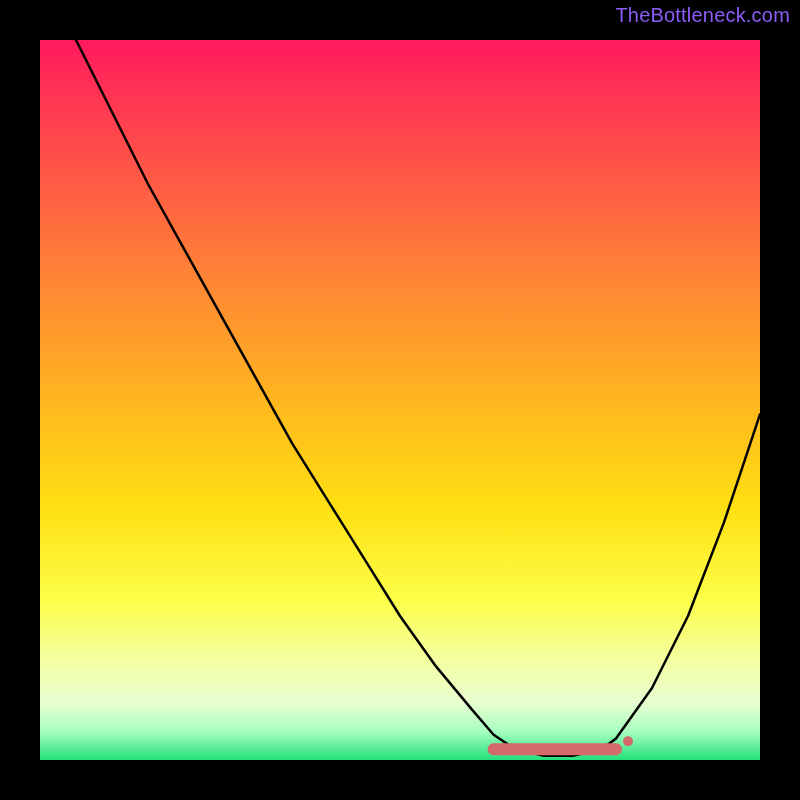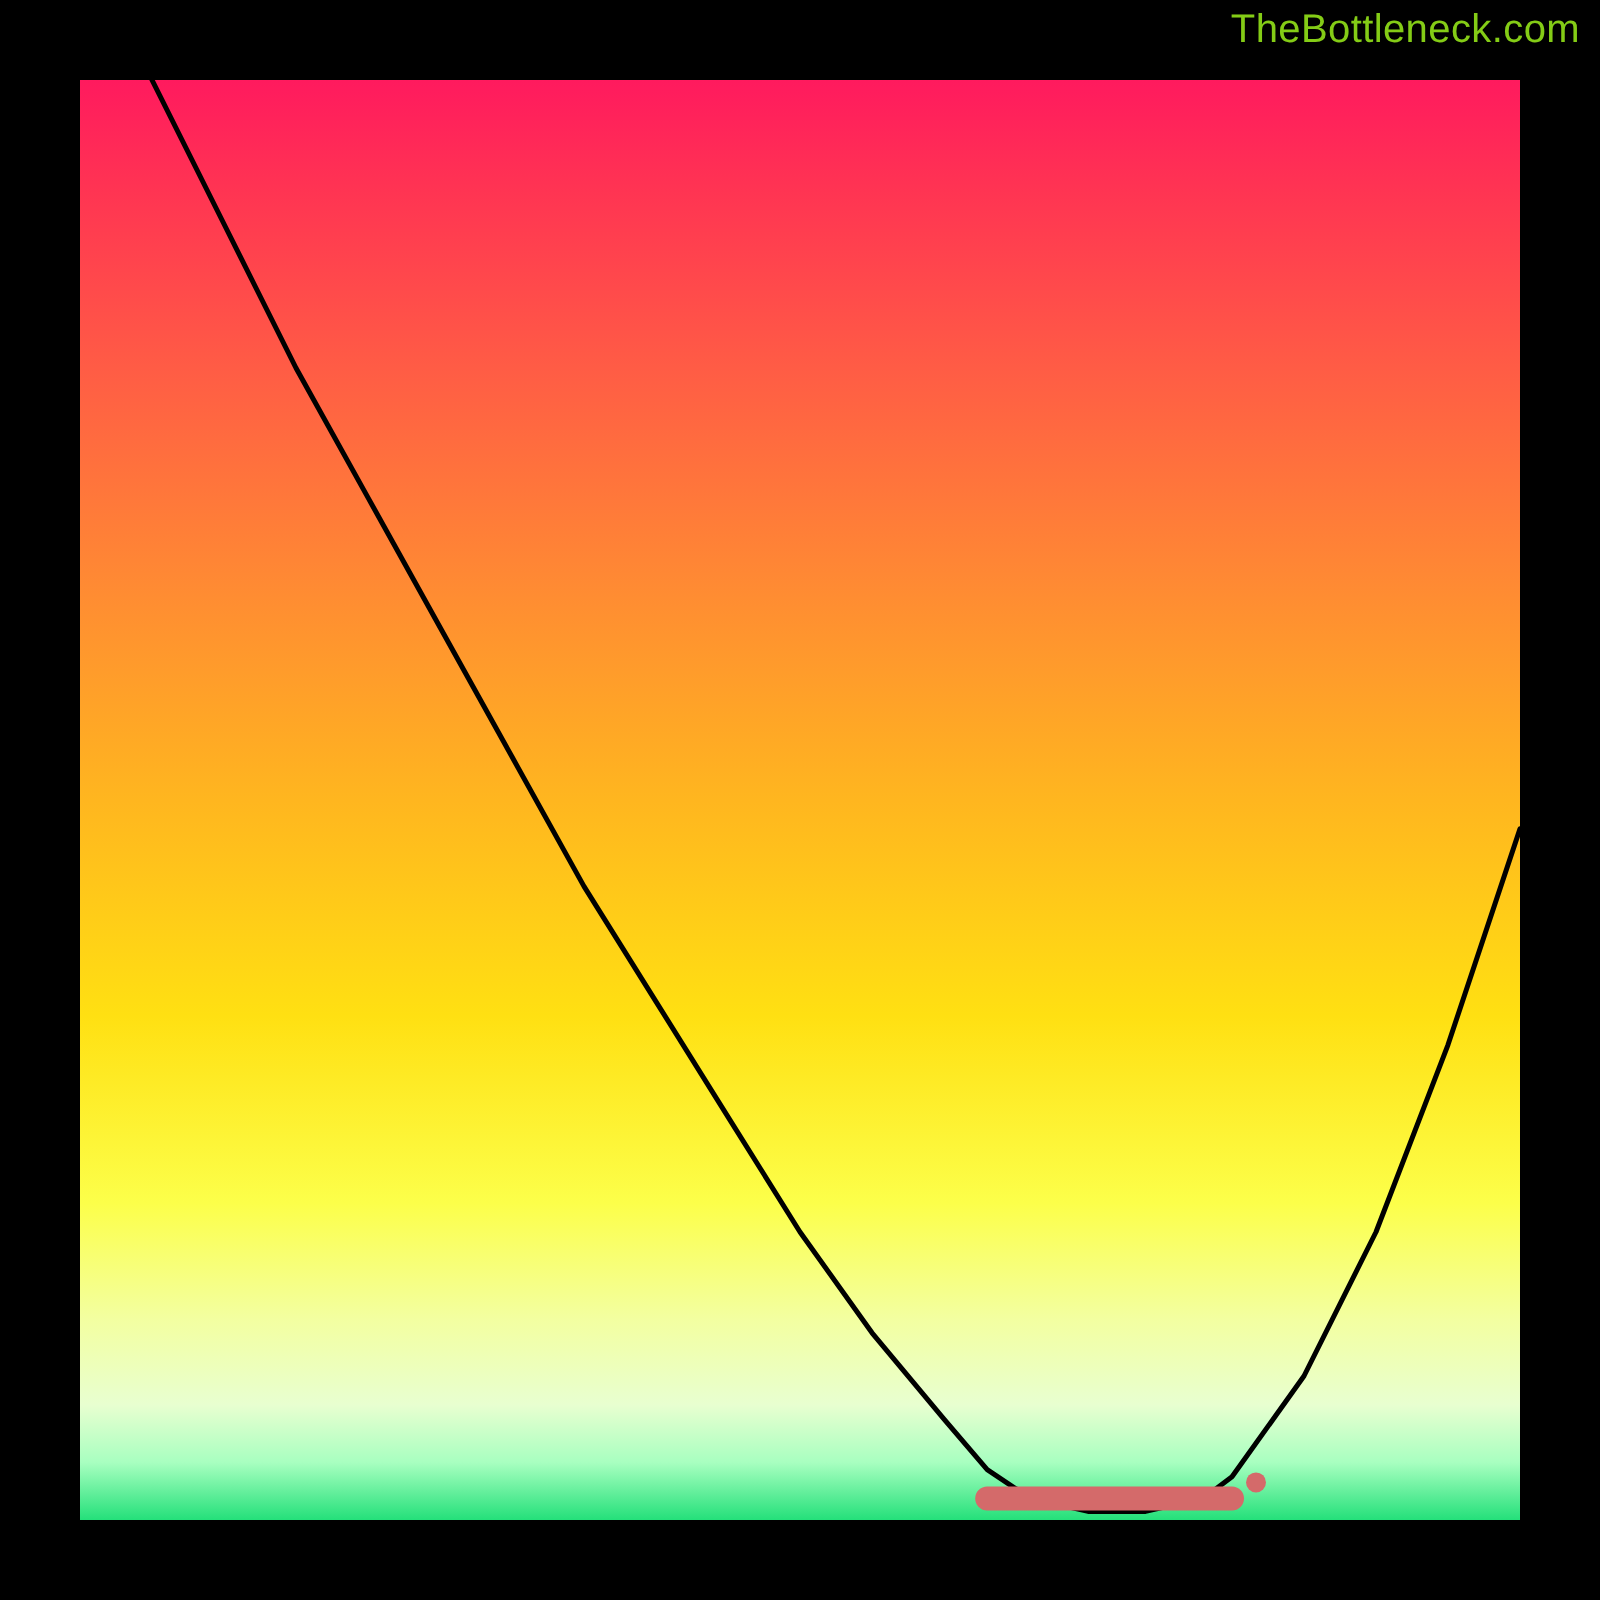--- a/index.html
+++ b/index.html
@@ -16,21 +16,21 @@
     top: 0;
     left: 0;
     width: 800px;
     height: 800px;
     box-sizing: border-box;
   }
   .watermark {
     position: absolute;
     top: 4px;
     right: 10px;
-    color: #84cc16;
+    color: #8b5cf6;
     font-size: 20px;
     font-weight: 500;
     letter-spacing: 0.2px;
     user-select: none;
   }
   
   .plot {
     position: absolute;
     top: 40px;
     left: 40px;

